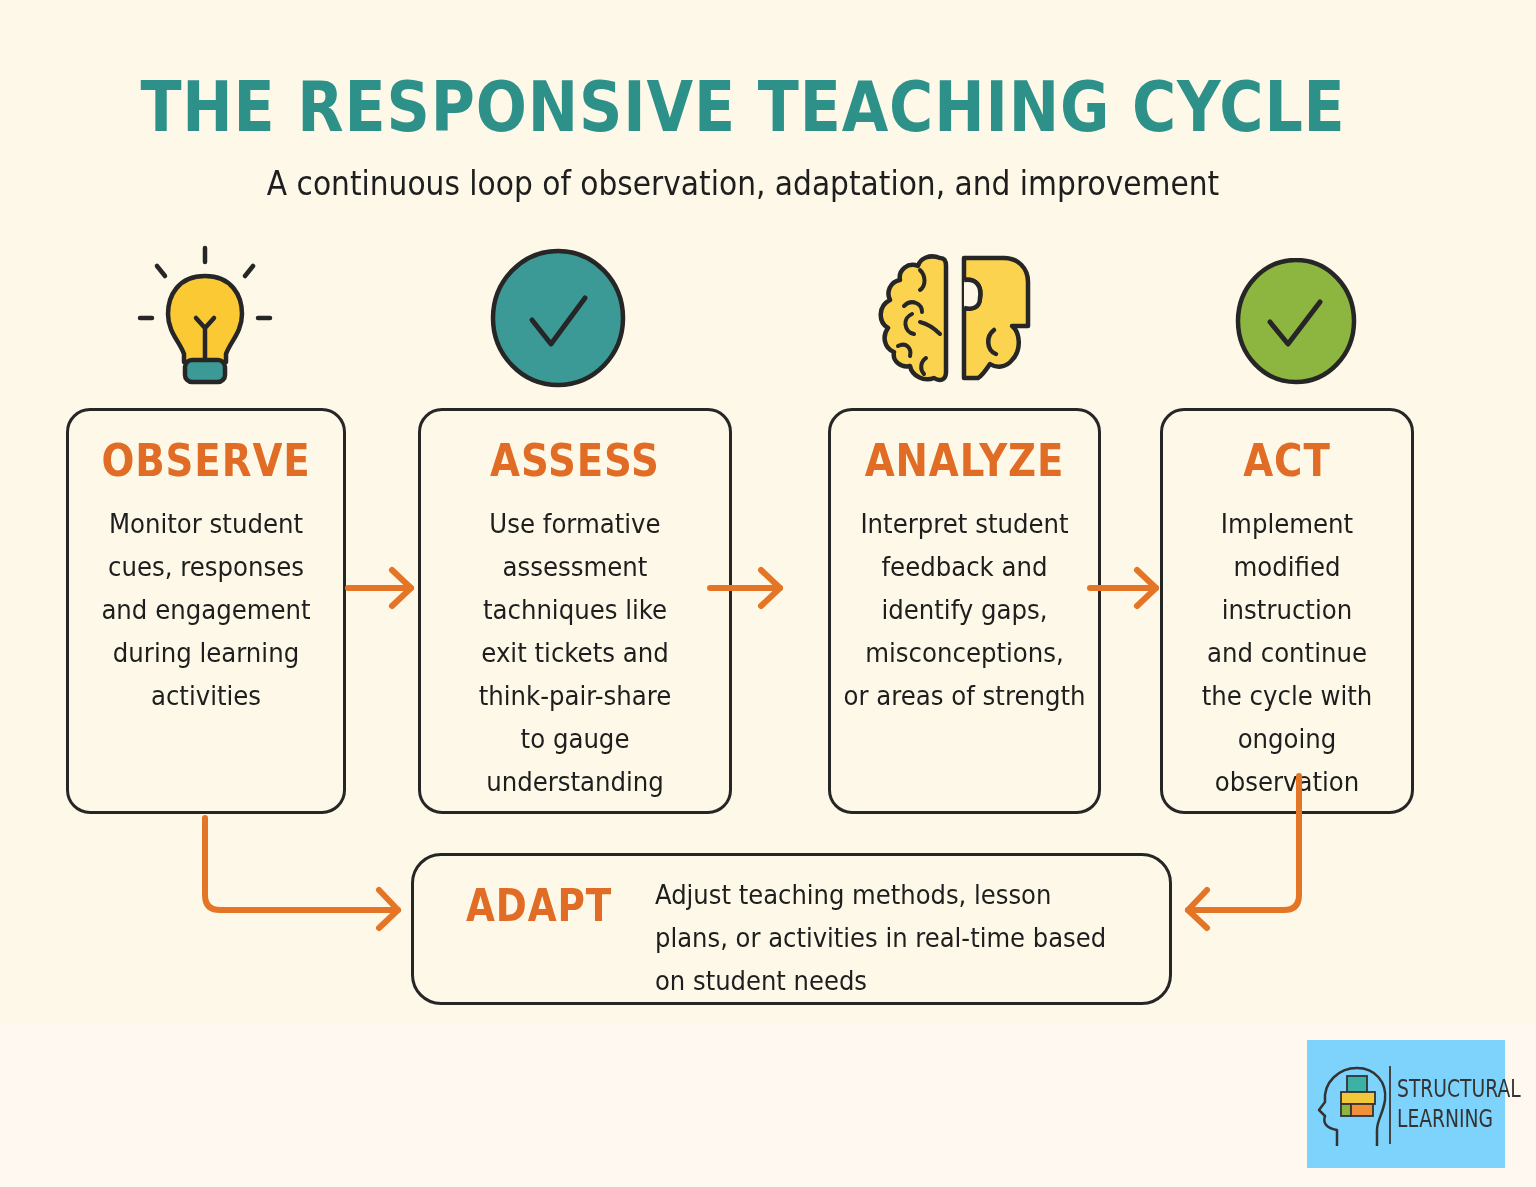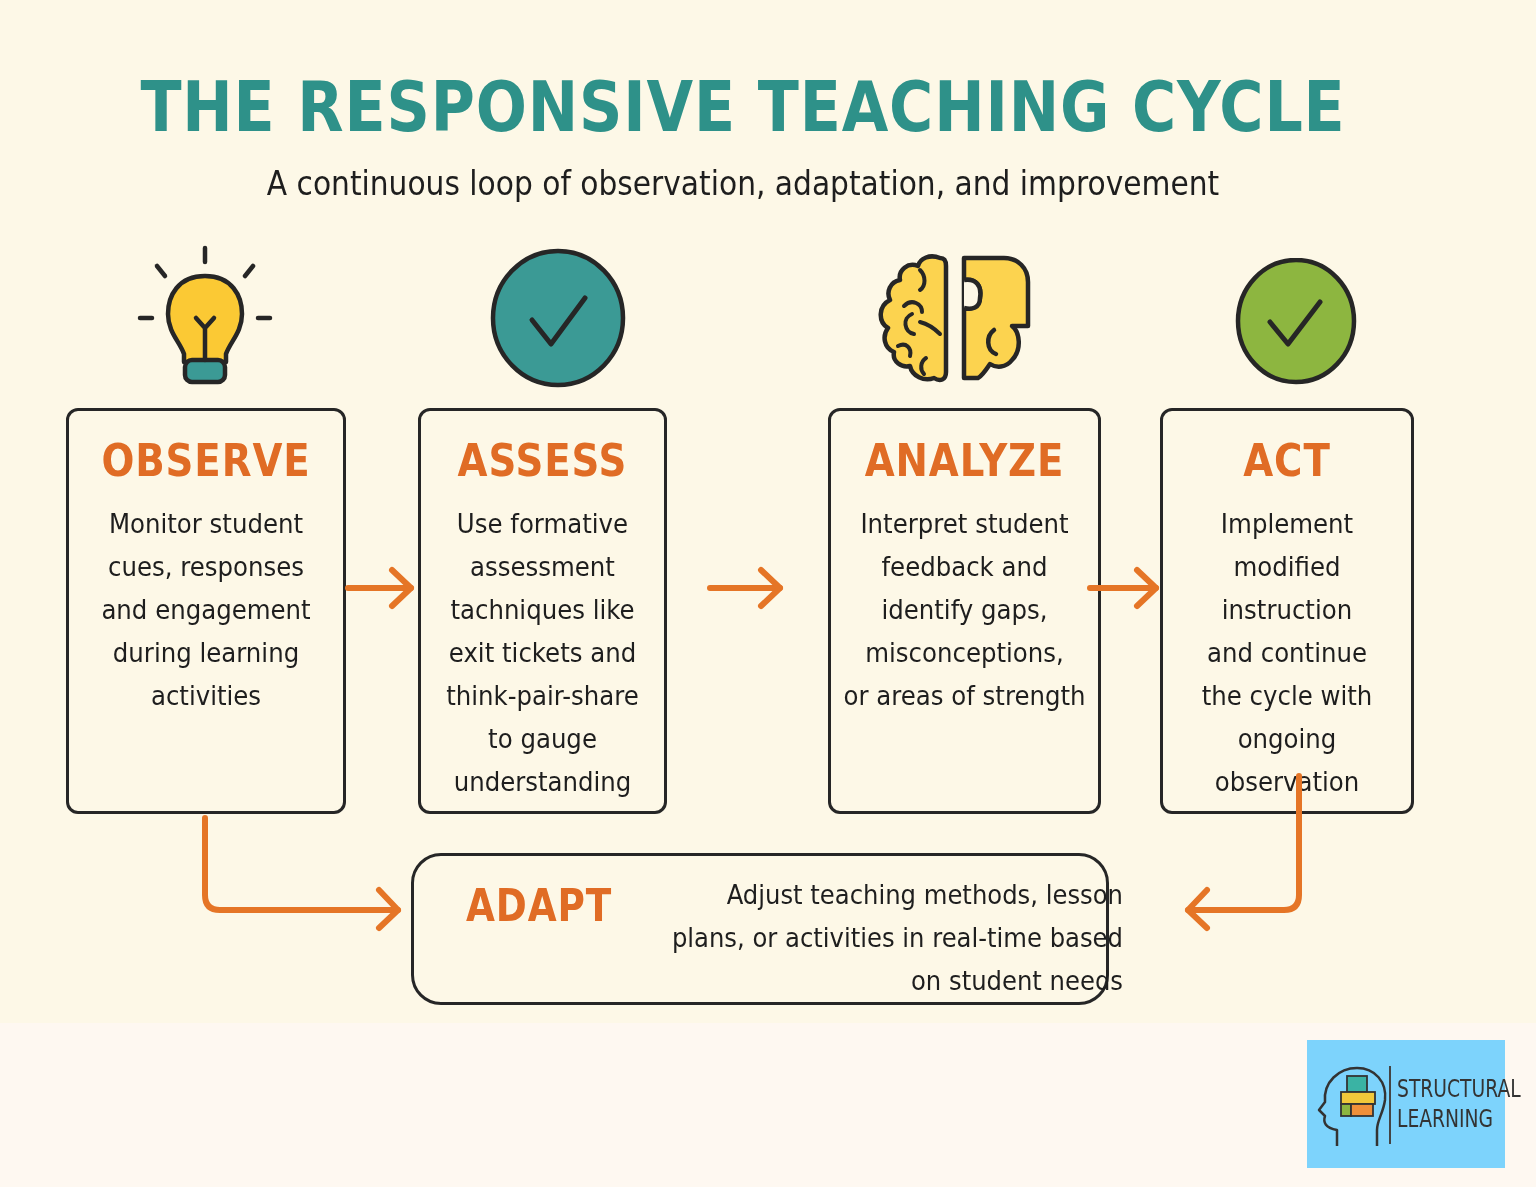--- a/index.html
+++ b/index.html
@@ -43,21 +43,21 @@
     transform-origin: 743px 0;
   }
   .icon {
     position: absolute;
   }
   .card {
     position: absolute;
     top: 408px;
     height: 406px;
     border: 3.5px solid #262626;
-    border-radius: 12px;
+    border-radius: 24px;
     box-sizing: border-box;
     background: #fdf8e7;
     text-align: center;
   }
   .card-title {
     margin-top: 22px;
     font-family: "DejaVu Sans", sans-serif;
     font-weight: bold;
     font-size: 44px;
     color: #e06c25;
@@ -75,26 +75,25 @@
     transform: scaleX(0.94);
   }
   .arrows {
     position: absolute; left: 0; top: 0;
     width: 1536px; height: 1187px;
     pointer-events: none;
   }
   .adapt-box {
     position: absolute;
     left: 411px; top: 853px;
-    width: 698px; height: 152px;
+    width: 761px; height: 152px;
     border: 3.5px solid #262626;
     border-radius: 30px;
     box-sizing: border-box;
     background: #fdf8e7;
-    text-align: right;
   }
   .adapt-title {
     position: absolute;
     left: 52px; top: 22px;
     font-family: "DejaVu Sans", sans-serif;
     font-weight: bold;
     font-size: 44px;
     color: #e06c25;
     letter-spacing: 1px;
     line-height: 56px;
@@ -185,21 +184,21 @@
 
 <div class="card" style="left:66px; width:280px;">
   <div class="card-title">OBSERVE</div>
   <div class="card-body">Monitor student
 cues, responses
 and engagement
 during learning
 activities</div>
 </div>
 
-<div class="card" style="left:418px; width:249px;">
+<div class="card" style="left:418px; width:314px;">
   <div class="card-title">ASSESS</div>
   <div class="card-body">Use formative
 assessment
 tachniques like
 exit tickets and
 think-pair-share
 to gauge
 understanding</div>
 </div>
 

